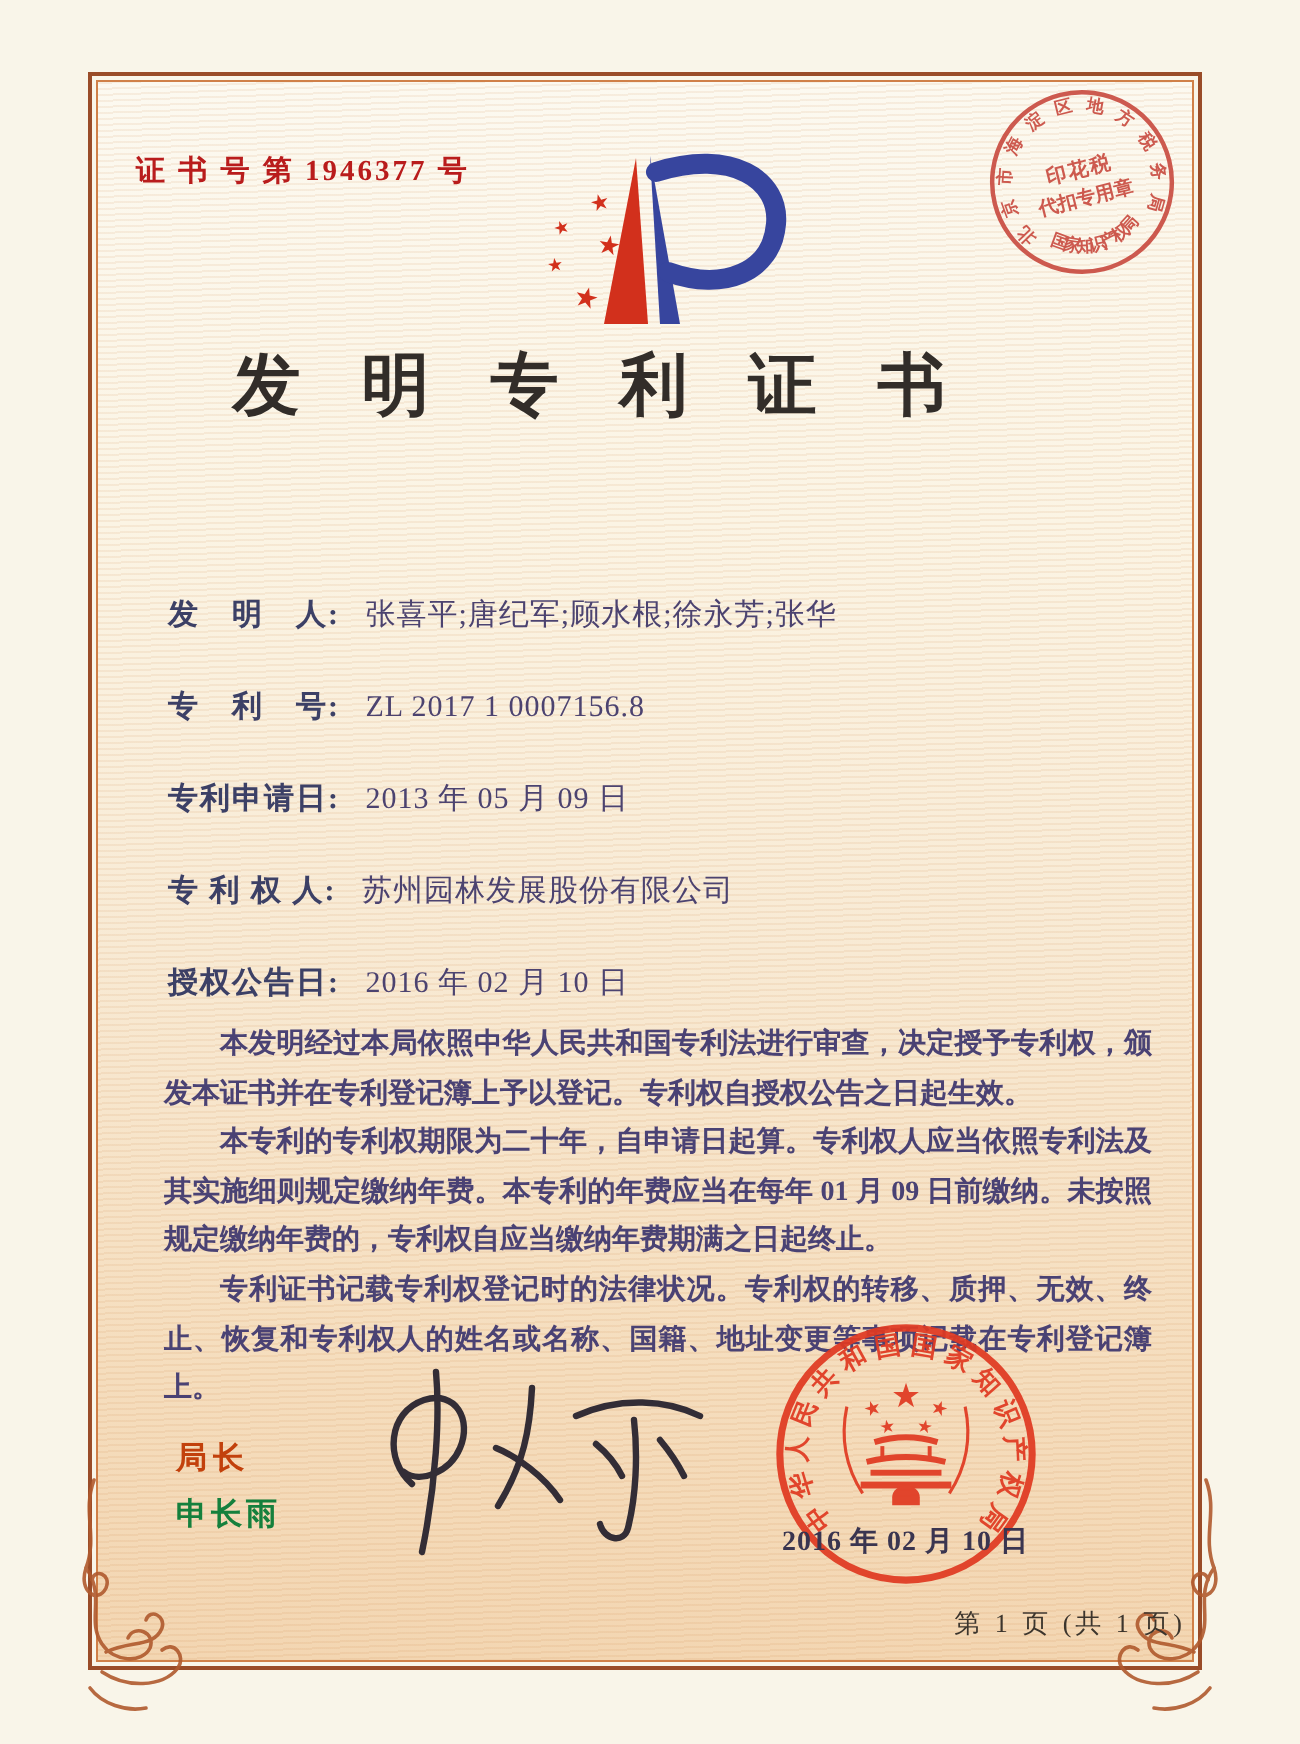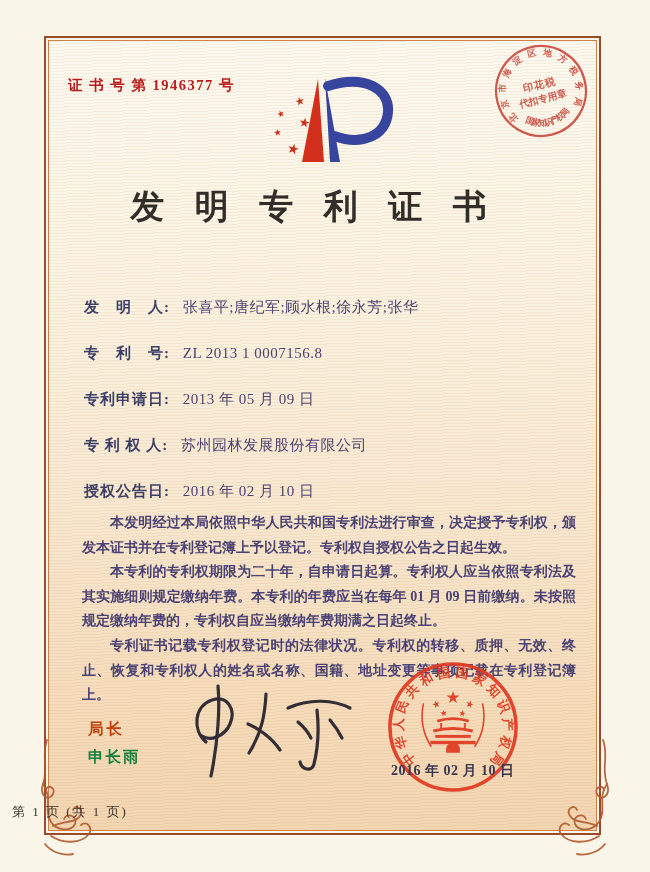--- a/index.html
+++ b/index.html
@@ -34,21 +34,21 @@
       repeating-linear-gradient(178deg, rgba(201,123,58,0.10) 0 1px, rgba(201,123,58,0) 1px 3px),
       linear-gradient(180deg,#fcf9f0 0%,#fbf4e4 28%,#f8ead4 55%,#f5ddbd 82%,#f3d6b2 100%);
   }
   .certno{
     position:absolute;left:68px;top:76px;
     font-size:14.5px;letter-spacing:1.5px;color:#b91c1c;font-weight:600;
   }
   .logo{position:absolute;left:268px;top:74px;}
   .stamp{position:absolute;left:492px;top:42px;transform:rotate(-14deg);opacity:.88;}
   .title{
-    position:absolute;left:44px;width:557px;top:170px;margin:14px;
+    position:absolute;left:44px;width:557px;top:170px;margin:0;
     text-align:center;transform:translateX(-28px);
     font-size:34px;font-weight:600;color:#322d29;
     letter-spacing:11px;text-indent:11px;
   }
   .field-row{position:absolute;left:84px;width:500px;font-size:15px;white-space:nowrap;}
   .flabel{color:var(--ink-navy);font-weight:700;letter-spacing:1px;}
   .fvalue{color:var(--ink-value);margin-left:9px;letter-spacing:.5px;}
   .paras{
     position:absolute;left:82px;top:511px;width:494px;
     font-size:14px;line-height:24.6px;color:var(--ink-body);
@@ -60,22 +60,22 @@
   .signature{position:absolute;left:178px;top:680px;}
   .seal{position:absolute;left:384px;top:658px;opacity:.93;}
   .seal-date{
     position:absolute;left:391px;top:762px;z-index:5;
     font-size:14px;font-weight:700;letter-spacing:.5px;color:#3a3550;
   }
   .flourish{position:absolute;top:736px;}
   .fl-left{left:37px;}
   .fl-right{left:555px;transform:scaleX(-1);}
   .footer{
-    position:absolute;left:36px;width:557px;top:803px;
-    text-align:left;transform:translateX(-24px);
+    position:absolute;left:60px;width:557px;top:803px;
+    text-align:right;transform:translateX(-24px);
     font-size:13px;letter-spacing:2px;color:#3c352d;
   }
   svg text.arc{font-family:"Liberation Serif","DejaVu Serif",serif;}
 </style>
 </head>
 <body>
 
 <div class="page">
 
   <div class="frame">
@@ -126,21 +126,21 @@
   </svg>
 
   <h1 class="title">发 明 专 利 证 书</h1>
 
   <div class="field-row" style="top:298px">
     <span class="flabel">发　明　人:</span>
     <span class="fvalue">张喜平;唐纪军;顾水根;徐永芳;张华</span>
   </div>
   <div class="field-row" style="top:344px">
     <span class="flabel">专　利　号:</span>
-    <span class="fvalue">ZL 2013 1 0007156.8</span>
+    <span class="fvalue">ZL 2017 1 0007156.8</span>
   </div>
   <div class="field-row" style="top:390px">
     <span class="flabel">专利申请日:</span>
     <span class="fvalue">2013 年 05 月 09 日</span>
   </div>
   <div class="field-row" style="top:436px">
     <span class="flabel">专 利 权 人:</span>
     <span class="fvalue">苏州园林发展股份有限公司</span>
   </div>
   <div class="field-row" style="top:482px">

